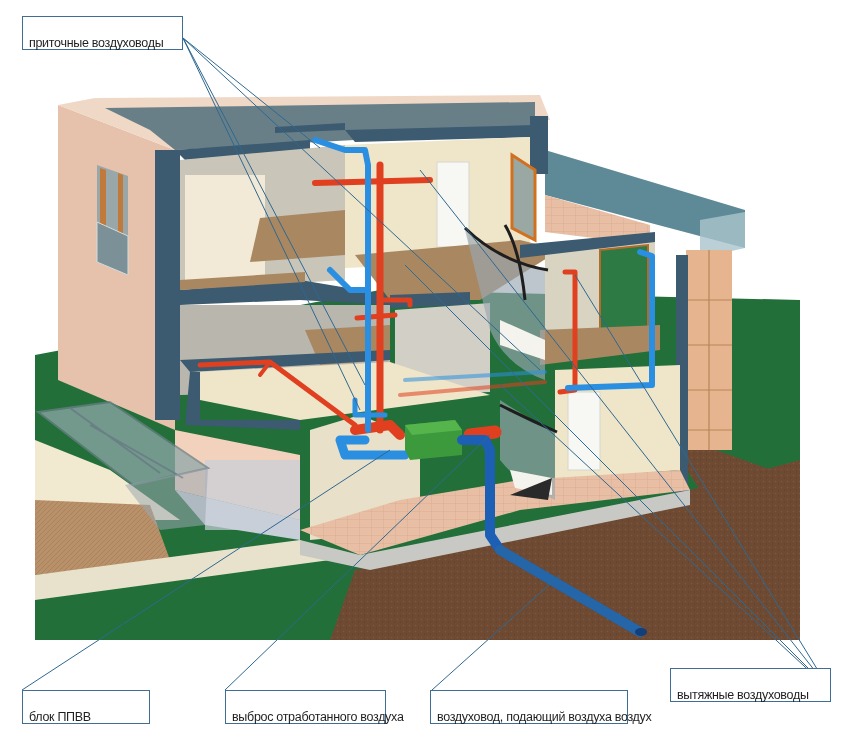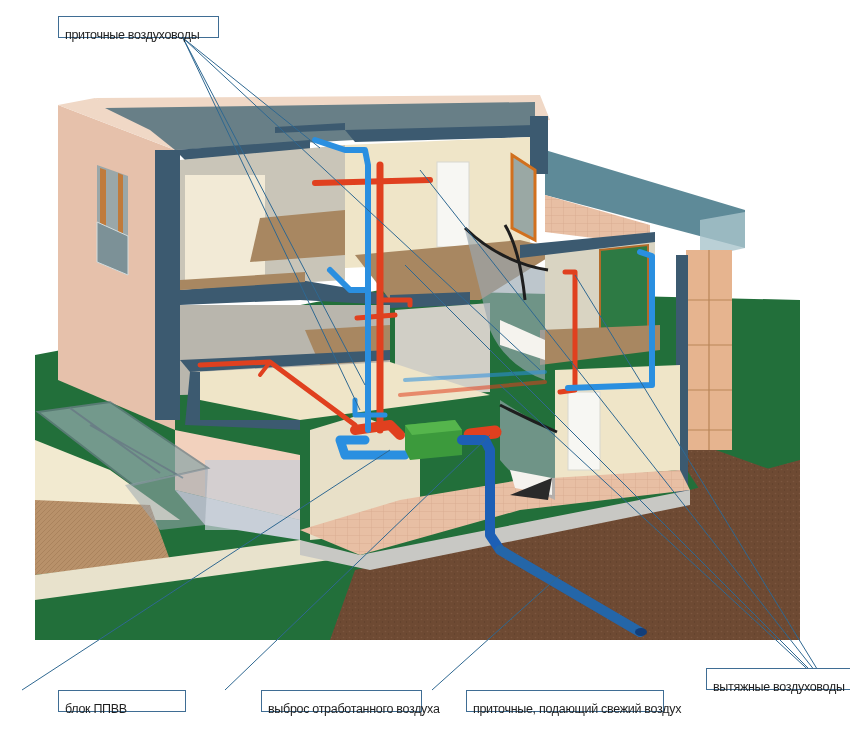--- a/index.html
+++ b/index.html
@@ -9,24 +9,23 @@
     .callout {
       position: absolute;
       box-sizing: border-box;
       border: 1px solid #3f6d94;
       background: #ffffff;
       color: #1f1f1f;
       font-family: "Liberation Sans", "DejaVu Sans", sans-serif;
       font-size: 12.5px;
       letter-spacing: -0.3px;
       line-height: 20px;
-      padding: 8px 6px;
+      padding: 16px 6px;
       white-space: nowrap;
       height: 22px;
-      margin-left: 36px;
     }
   </style>
 </head>
 <body>
 
 <svg id="scene" viewBox="0 0 850 731" xmlns="http://www.w3.org/2000/svg">
   <defs>
     <pattern id="soilPat" width="6" height="6" patternUnits="userSpaceOnUse">
       <rect width="6" height="6" fill="#6e4a33"></rect>
       <circle cx="1.5" cy="1.5" r="0.8" fill="#7d5740"></circle>
@@ -188,15 +187,15 @@
     <path d="M830,690 L500,385"></path>
   </g>
 </svg>
 
 <div class="callout" style="left:22px; top:16px; width:161px;">приточные воздуховоды</div>
 
 <div class="callout" style="left:22px; top:690px; width:128px;">блок ППВВ</div>
 
 <div class="callout" style="left:225px; top:690px; width:161px;">выброс отработанного воздуха</div>
 
-<div class="callout" style="left:430px; top:690px; width:198px;">приточные, подающий свежий воздух</div>
+<div class="callout" style="left:430px; top:690px; width:198px;">воздуховод, подающий воздуха воздух</div>
 
 <div class="callout" style="left:670px; top:668px; width:161px;">вытяжные воздуховоды</div>
 
 </body></html>

